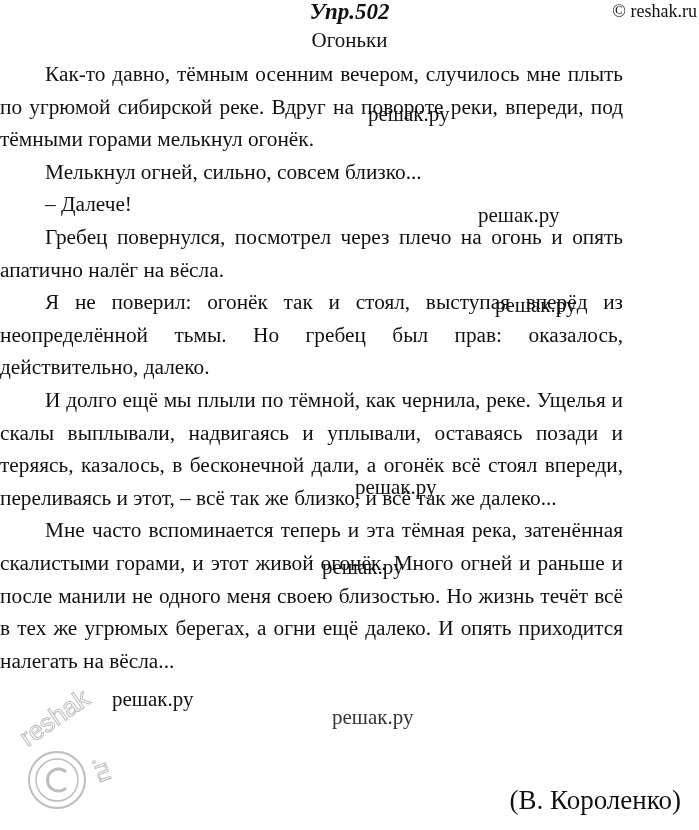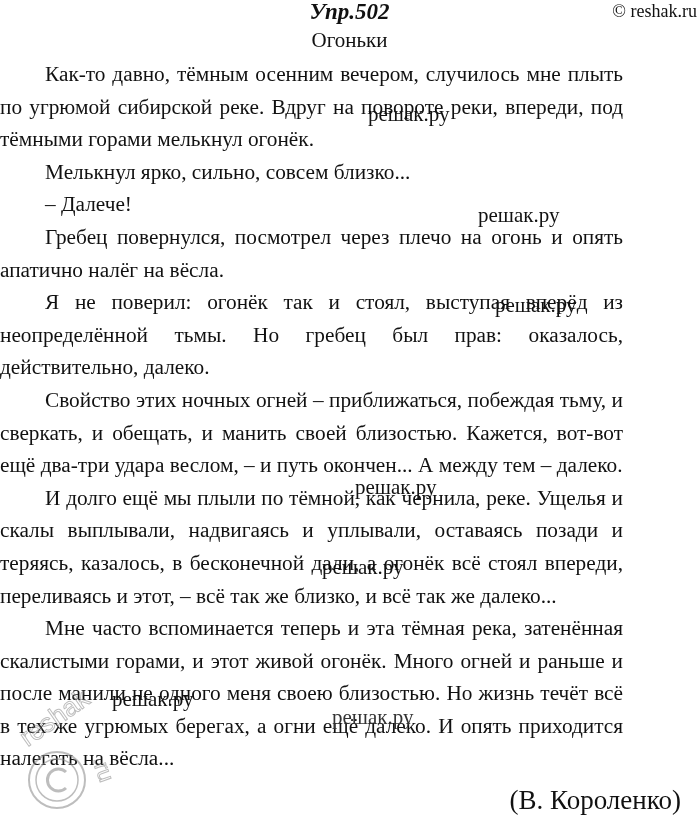--- a/index.html
+++ b/index.html
@@ -41,25 +41,24 @@
 </style>
 </head>
 <body>
 
 <div class="header-title">Упр.502</div>
 <div class="copyright">© reshak.ru</div>
 <div class="subtitle">Огоньки</div>
 
 <div class="text-body">
   <p class="para">Как-то давно, тёмным осенним вечером, случилось мне плыть по угрюмой сибирской реке. Вдруг на повороте реки, впереди, под тёмными горами мелькнул огонёк.</p>
-  <p class="para">Мелькнул ярко, сильно, совсем близко...</p>
+  <p class="para">Мелькнул огней, сильно, совсем близко...</p>
   <p class="para">– Далече!</p>
   <p class="para">Гребец повернулся, посмотрел через плечо на огонь и опять апатично налёг на вёсла.</p>
   <p class="para">Я не поверил: огонёк так и стоял, выступая вперёд из неопределённой тьмы. Но гребец был прав: оказалось, действительно, далеко.</p>
-  <p class="para">Свойство этих ночных огней – приближаться, побеждая тьму, и сверкать, и обещать, и манить своей близостью. Кажется, вот-вот ещё два-три удара веслом, – и путь окончен... А между тем – далеко.</p>
   <p class="para">И долго ещё мы плыли по тёмной, как чернила, реке. Ущелья и скалы выплывали, надвигаясь и уплывали, оставаясь позади и теряясь, казалось, в бесконечной дали, а огонёк всё стоял впереди, переливаясь и этот, – всё так же близко, и всё так же далеко...</p>
   <p class="para">Мне часто вспоминается теперь и эта тёмная река, затенённая скалистыми горами, и этот живой огонёк. Много огней и раньше и после манили не одного меня своею близостью. Но жизнь течёт всё в тех же угрюмых берегах, а огни ещё далеко. И опять приходится налегать на вёсла...</p>
 </div>
 
 <div class="author">(В. Короленко)</div>
 
 <span class="wm" style="left:368px;top:105px;">решак.ру</span>
 <span class="wm" style="left:478px;top:206px;">решак.ру</span>
 <span class="wm" style="left:495px;top:296px;">решак.ру</span>
 <span class="wm" style="left:355px;top:478px;">решак.ру</span>

